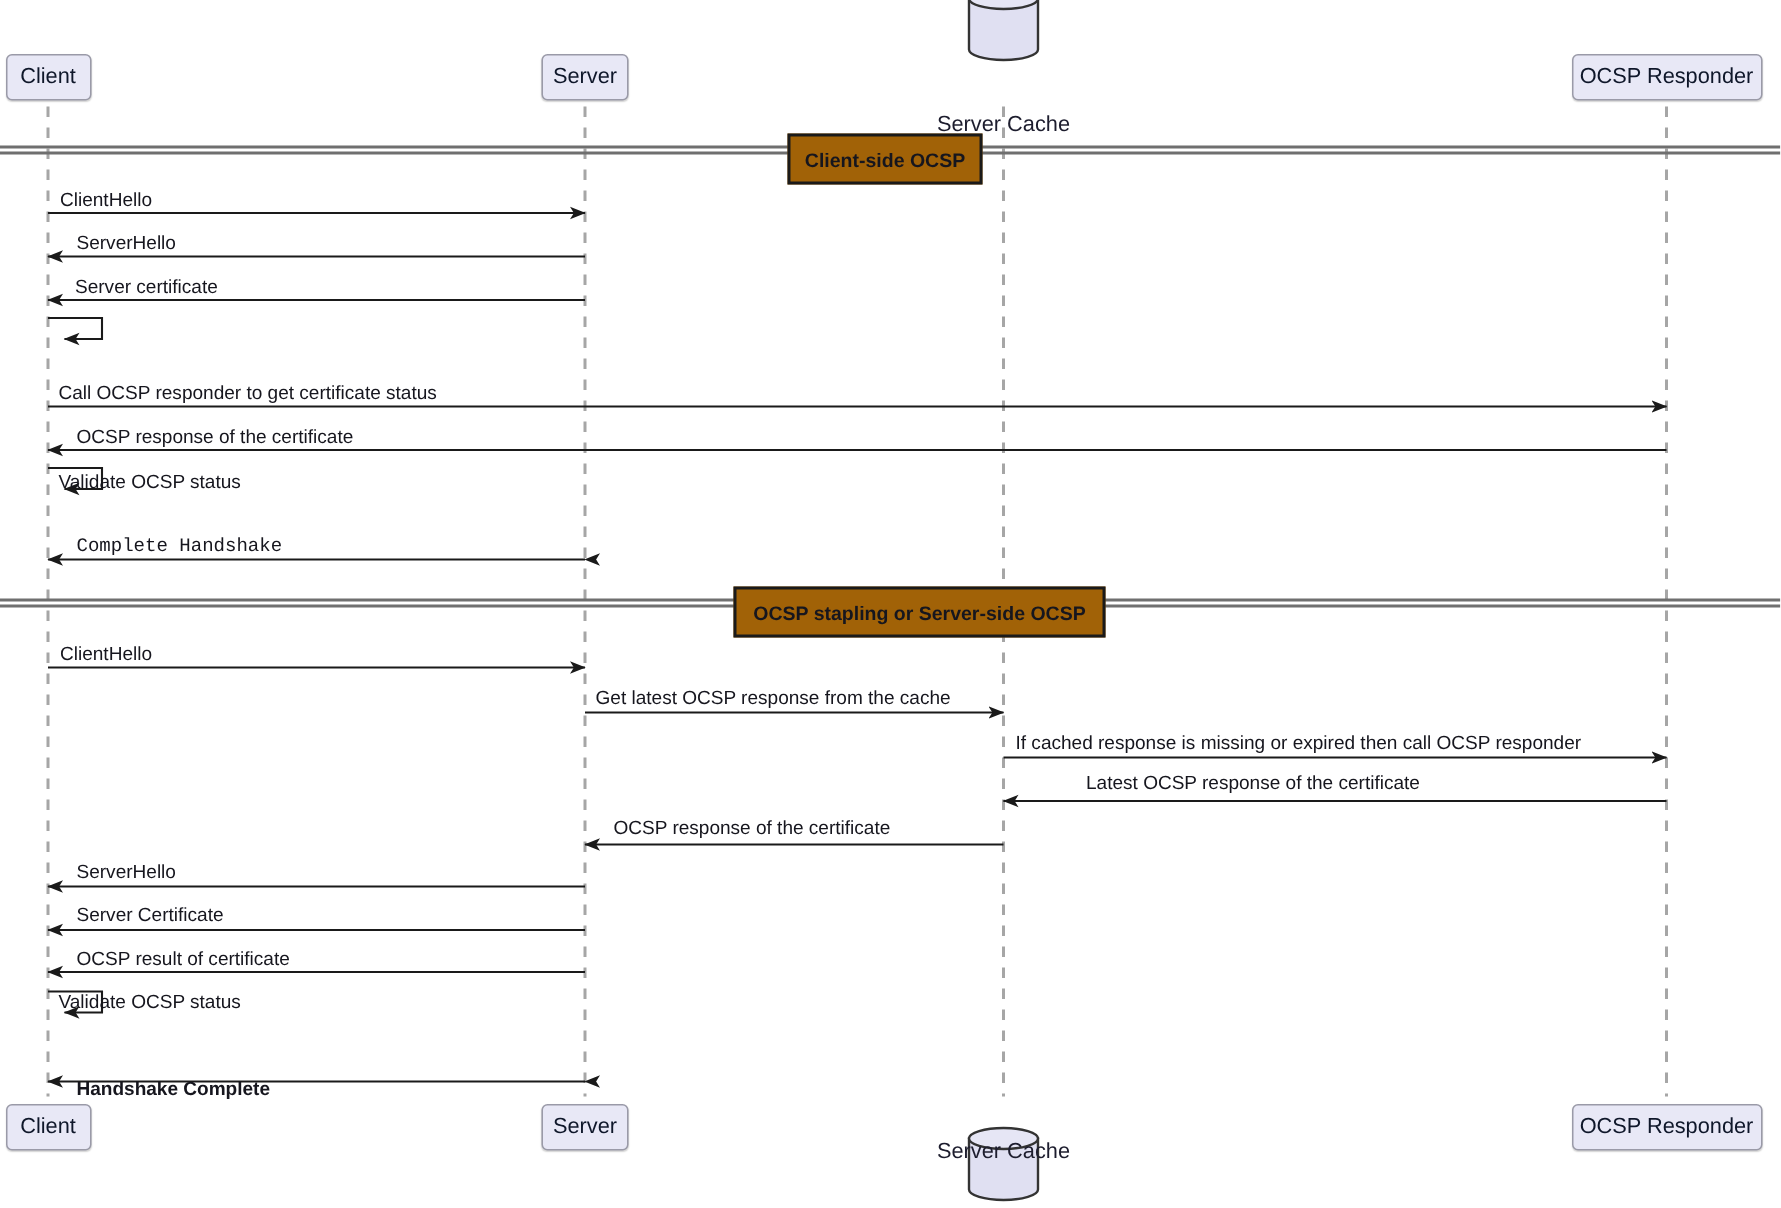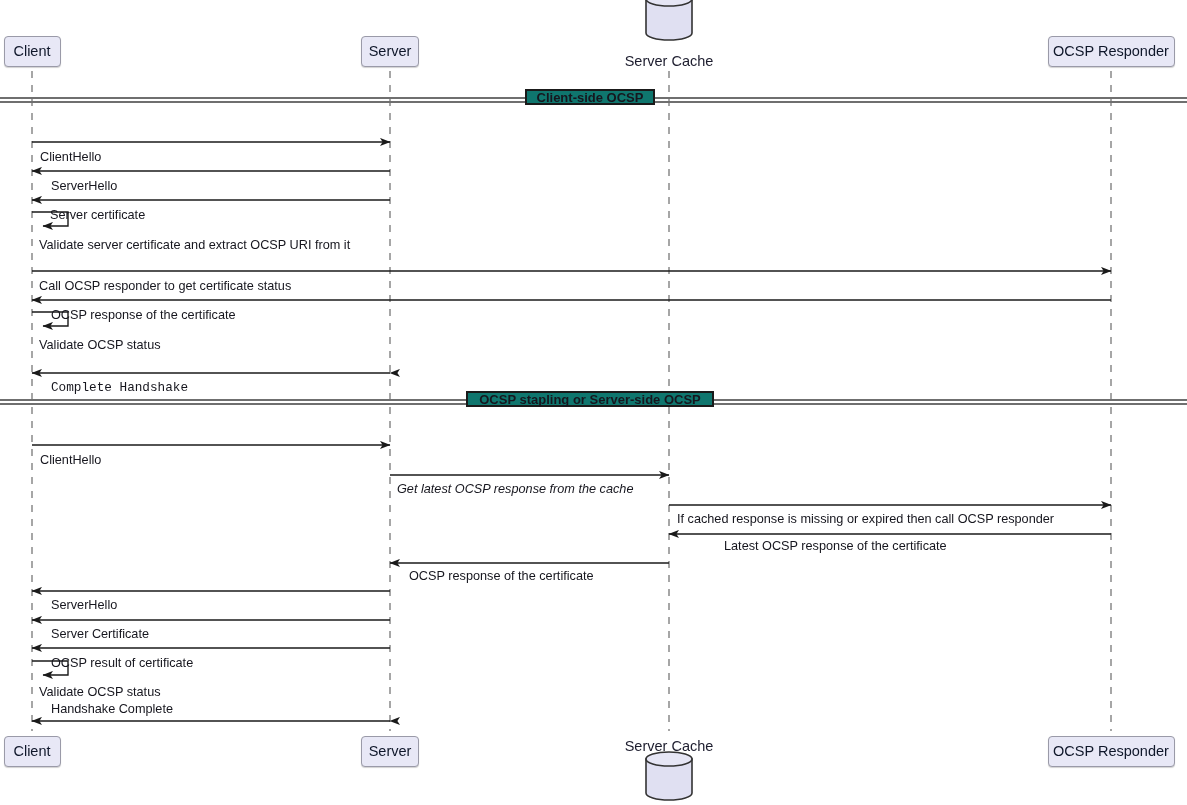--- a/index.html
+++ b/index.html
@@ -41,45 +41,45 @@
     white-space: nowrap;
     box-shadow: 0 1px 1px rgba(0,0,0,0.18);
   }
   
   .db-label {
     position: absolute;
     font-size: 14.5px;
     color: #1d1d2e;
     white-space: nowrap;
     text-align: center;
+    margin-top: 22px;
   }
   
   .msg-label {
     position: absolute;
     font-size: 12.7px;
     color: #16161e;
     white-space: nowrap;
     line-height: 1;
-    margin-top: 24px;
   }
   
   .divider-label {
     position: absolute;
     box-sizing: border-box;
-    background: #0f766e;
+    background: #a16207;
     border: 2px solid #1a1a1a;
     color: #16161e;
     font-size: 13px;
     font-weight: bold;
     display: flex;
     align-items: center;
     justify-content: center;
     white-space: nowrap;
     padding: 0 9px;
-    height: 16px;
+    height: 34px;
   }
 </style>
 </head>
 <body>
 
 <div id="diagram-root">
 
   <svg class="layer" id="svg-layer" width="1187" height="805" xmlns="http://www.w3.org/2000/svg">
     <defs>
       <marker id="arrow-r" markerWidth="11" markerHeight="9" refX="10" refY="4.5" orient="auto" markerUnits="userSpaceOnUse">
@@ -150,36 +150,35 @@
       <div class="db-label" style="width: 220px; left: 559px; top: 738px;">Server Cache</div>
       <div class="participant-box" style="left: 1047.5px; top: 36px; width: 127px; height: 31px;">
         <span>OCSP Responder</span>
       </div>
       <div class="participant-box" style="left: 1047.5px; top: 736px; width: 127px; height: 31px;">
         <span>OCSP Responder</span>
       </div>
       <div class="divider-label" style="left: 525px; top: 89px; width: 130px;">
         <span>Client-side OCSP</span>
       </div>
-      <div class="divider-label" style="left: 466px; top: 391px; width: 248px;">
+      <div class="divider-label" style="left: 489px; top: 391px; width: 248px;">
         <span>OCSP stapling or Server-side OCSP</span>
       </div>
       <div class="msg-label" style="left: 40px; top: 127px;">ClientHello</div>
       <div class="msg-label" style="left: 51px; top: 156px;">ServerHello</div>
       <div class="msg-label" style="left: 50px; top: 185px;">Server certificate</div>
-      <div class="msg-label" style="left: 39px; top: 215px;">Validate server certificate and extract OCSP URI from it</div>
       <div class="msg-label" style="left: 39px; top: 256px;">Call OCSP responder to get certificate status</div>
       <div class="msg-label" style="left: 51px; top: 285px;">OCSP response of the certificate</div>
       <div class="msg-label" style="left: 39px; top: 315px;">Validate OCSP status</div>
       <div class="msg-label" style="left: 51px; top: 358px; font-family: Liberation Mono, monospace;">Complete Handshake</div>
       <div class="msg-label" style="left: 40px; top: 430px;">ClientHello</div>
-      <div class="msg-label" style="left: 397px; top: 459px; font-style: italic;">Get latest OCSP response from the cache</div>
+      <div class="msg-label" style="left: 397px; top: 459px;">Get latest OCSP response from the cache</div>
       <div class="msg-label" style="left: 677px; top: 489px;">If cached response is missing or expired then call OCSP responder</div>
       <div class="msg-label" style="left: 724px; top: 516px;">Latest OCSP response of the certificate</div>
       <div class="msg-label" style="left: 409px; top: 546px;">OCSP response of the certificate</div>
       <div class="msg-label" style="left: 51px; top: 575px;">ServerHello</div>
       <div class="msg-label" style="left: 51px; top: 604px;">Server Certificate</div>
       <div class="msg-label" style="left: 51px; top: 633px;">OCSP result of certificate</div>
       <div class="msg-label" style="left: 39px; top: 662px;">Validate OCSP status</div>
-      <div class="msg-label" style="left: 51px; top: 679px;">Handshake Complete</div>
+      <div class="msg-label" style="left: 51px; top: 720px; font-weight: bold;">Handshake Complete</div>
     </div>
 
 </div>
 
 </body></html>

